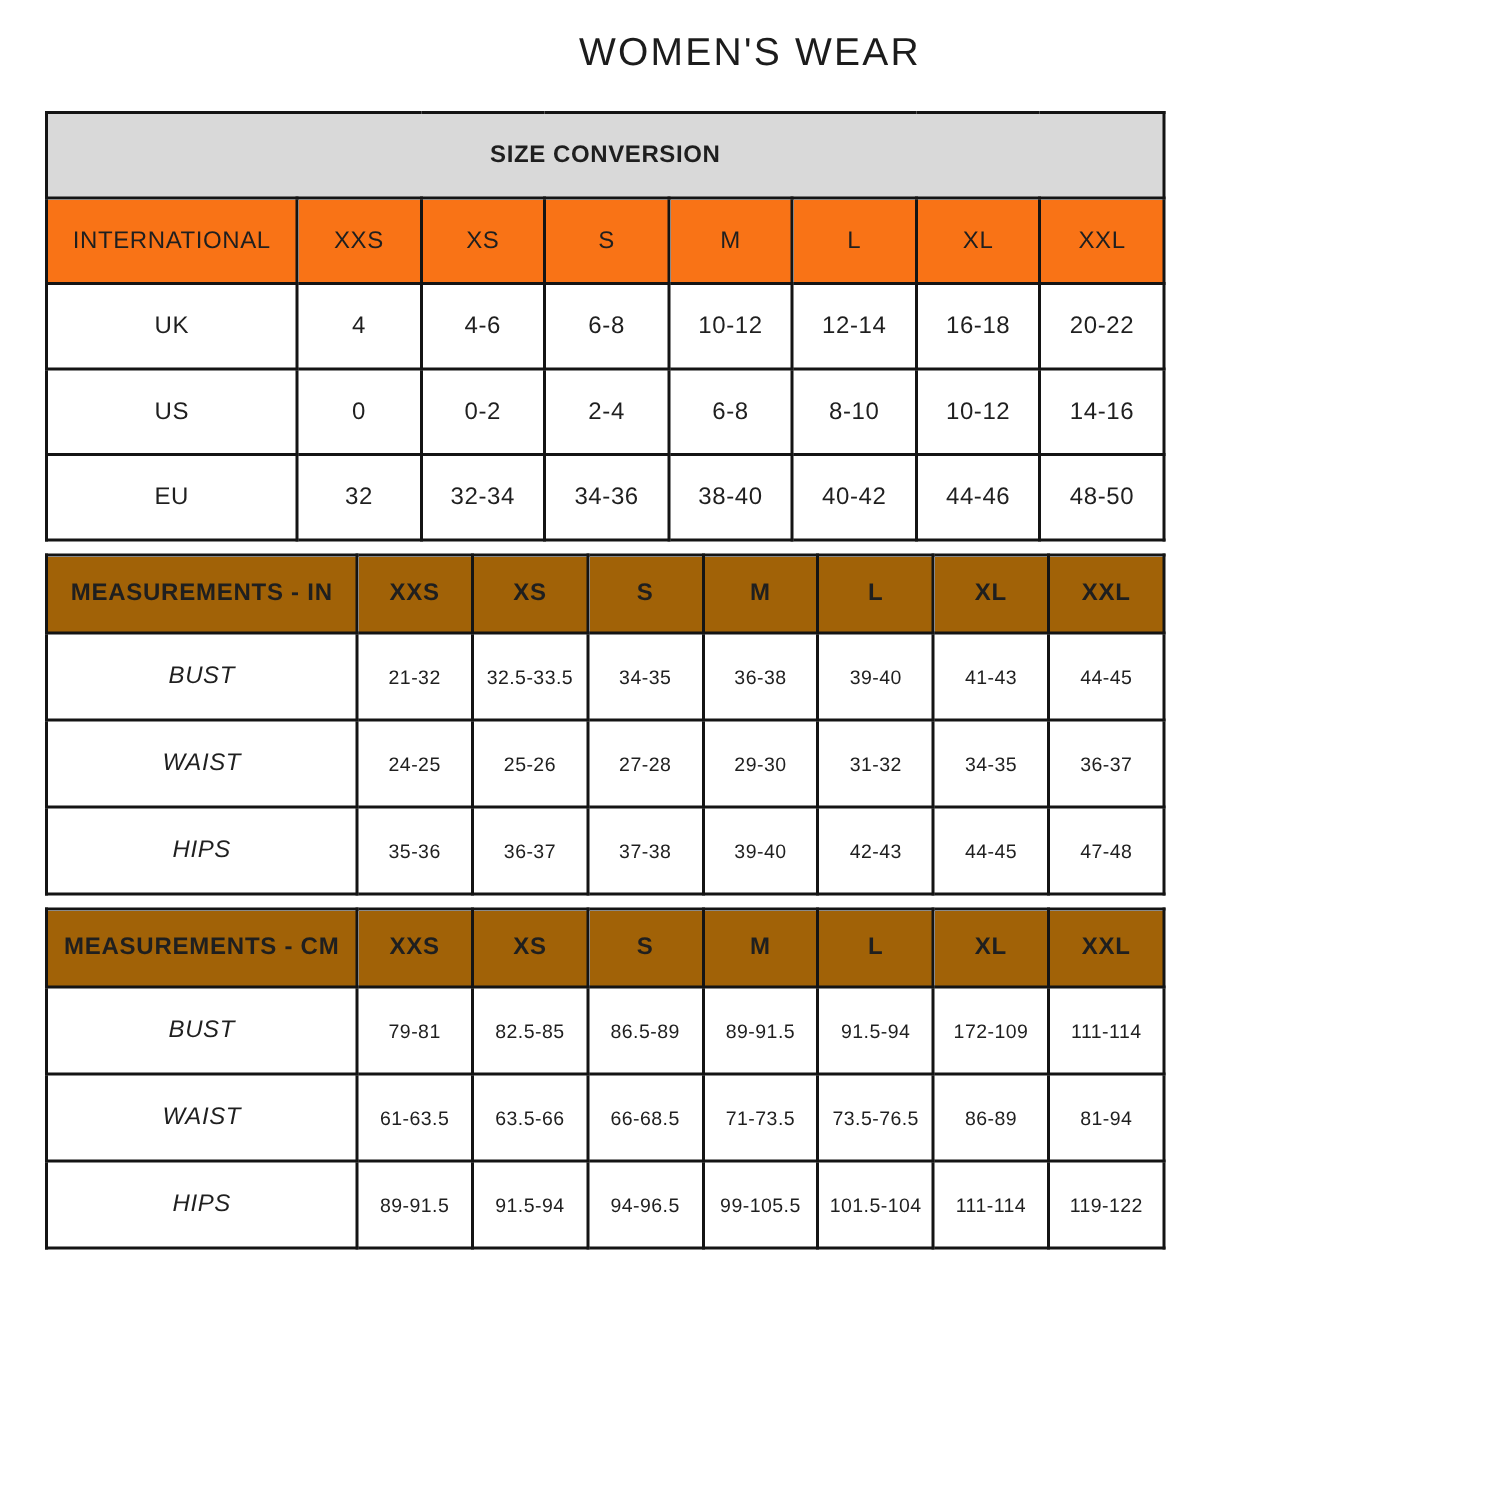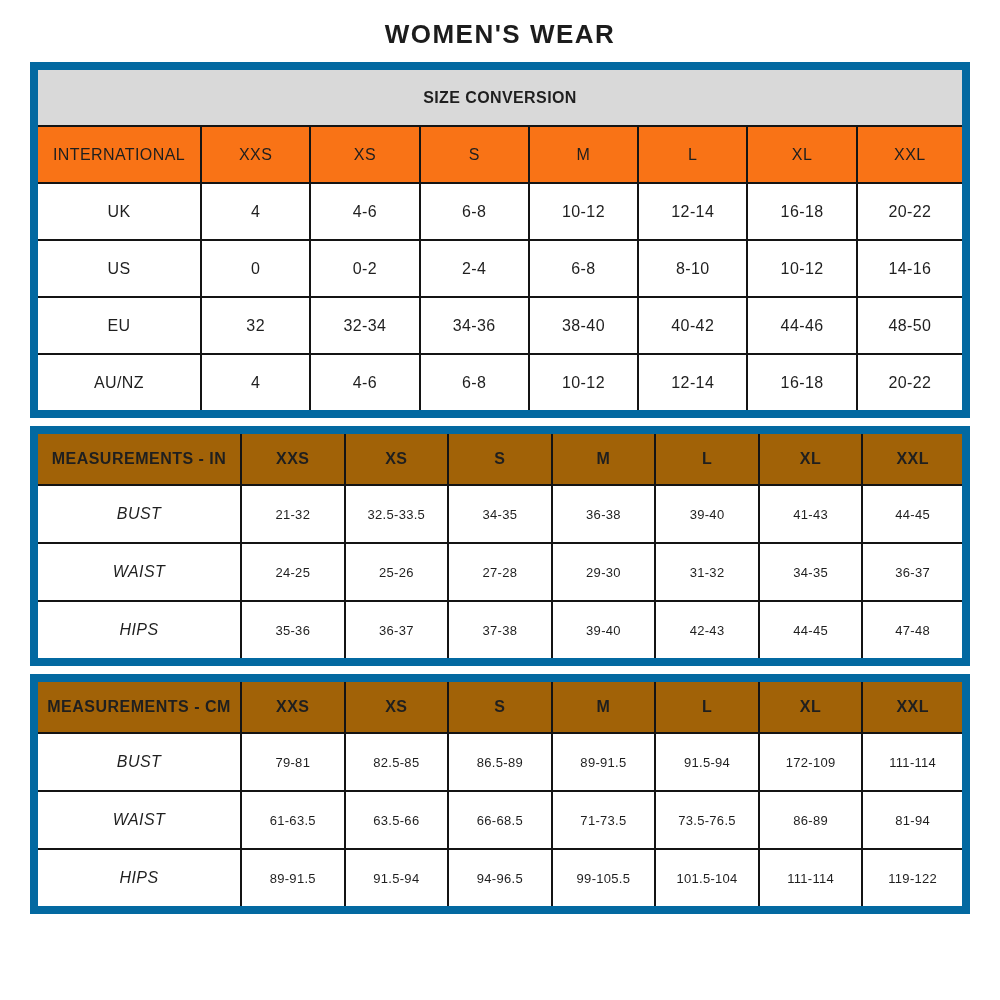--- a/index.html
+++ b/index.html
@@ -12,30 +12,30 @@
     color: #1f1f1f;
   }
   .page {
     width: 940px;
     margin: 0 auto;
     padding-top: 13px;
   }
   .page-title {
     text-align: center;
     font-size: 26px;
-    font-weight: bold;
+    font-weight: normal;
     letter-spacing: 1.5px;
-    margin: 6px 0 12px 0;
+    margin: 6px 0 24px 0;
     color: #1c1c1c;
   }
   table.tbl {
     border-collapse: collapse;
-    width: 940px;
+    width: 747px;
     table-layout: fixed;
-    border: 8px solid #0369a1;
+    border: 1px solid #0369a1;
     margin-bottom: 8px;
   }
   table.tbl td {
     border: 2px solid #141414;
     text-align: center;
     vertical-align: middle;
     padding: 0;
     overflow: hidden;
   }
   
@@ -118,30 +118,20 @@
         <tr>
           <td class="row-label">EU</td>
           <td class="value-cell">32</td>
           <td class="value-cell">32-34</td>
           <td class="value-cell">34-36</td>
           <td class="value-cell">38-40</td>
           <td class="value-cell">40-42</td>
           <td class="value-cell">44-46</td>
           <td class="value-cell">48-50</td>
         </tr>
-        <tr>
-          <td class="row-label">AU/NZ</td>
-          <td class="value-cell">4</td>
-          <td class="value-cell">4-6</td>
-          <td class="value-cell">6-8</td>
-          <td class="value-cell">10-12</td>
-          <td class="value-cell">12-14</td>
-          <td class="value-cell">16-18</td>
-          <td class="value-cell">20-22</td>
-        </tr>
       </tbody>
   </table>
 
   <table class="tbl meas">
     <colgroup>
       <col style="width:207px">
       <col>
         <col>
         <col>
         <col>

